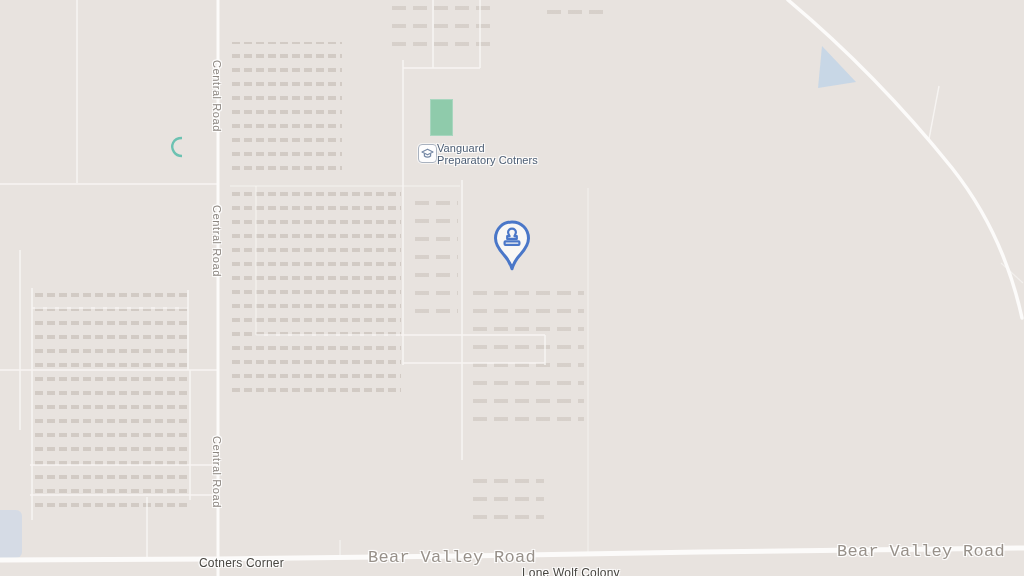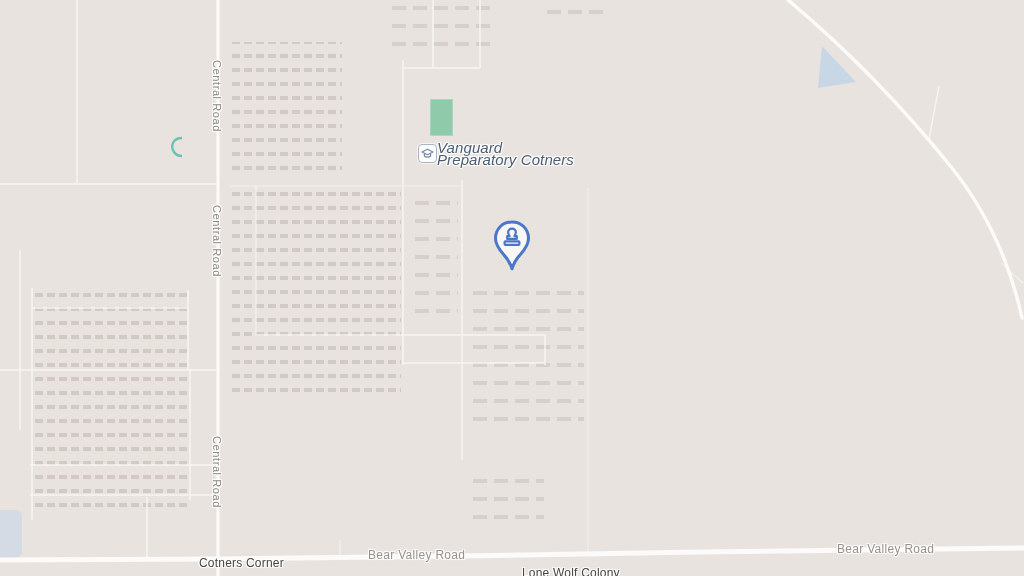--- a/index.html
+++ b/index.html
@@ -9,28 +9,28 @@
     font-family:"Liberation Sans", sans-serif;
     cursor:grab;
   }
   #map svg.layer{position:absolute;left:0;top:0;}
   .lbl{
     position:absolute;white-space:nowrap;
     text-shadow:-1px -1px 0 rgba(255,255,255,.85),1px -1px 0 rgba(255,255,255,.85),
                 -1px 1px 0 rgba(255,255,255,.85),1px 1px 0 rgba(255,255,255,.85),
                  0 0 3px rgba(255,255,255,.9);
   }
-  .road-lbl{color:#98918a;font-size:12px;letter-spacing:.3px;}
+  .road-lbl{color:#98918a;font-size:17px;letter-spacing:.3px;font-family:Liberation Mono, monospace;}
   .road-lbl-v{
     color:#8c8680;font-size:11px;letter-spacing:.6px;
     writing-mode:vertical-rl;
   }
   .place-lbl{color:#474540;font-size:12px;letter-spacing:.2px;}
   .school-lbl{
-    color:#4b5d74;font-size:15px;line-height:12px;letter-spacing:.1px;font-style:italic;
+    color:#4b5d74;font-size:11px;line-height:12px;letter-spacing:.1px;
   }
   
   .bld{
     position:absolute;
     background-image:
       repeating-linear-gradient(90deg, #e8e3df 0 4px, rgba(0,0,0,0) 4px 12px),
       repeating-linear-gradient(0deg, rgba(0,0,0,0) 0 10px, rgba(183,173,164,.45) 10px 14px);
   }
   .bld.sparse{
     background-image:

